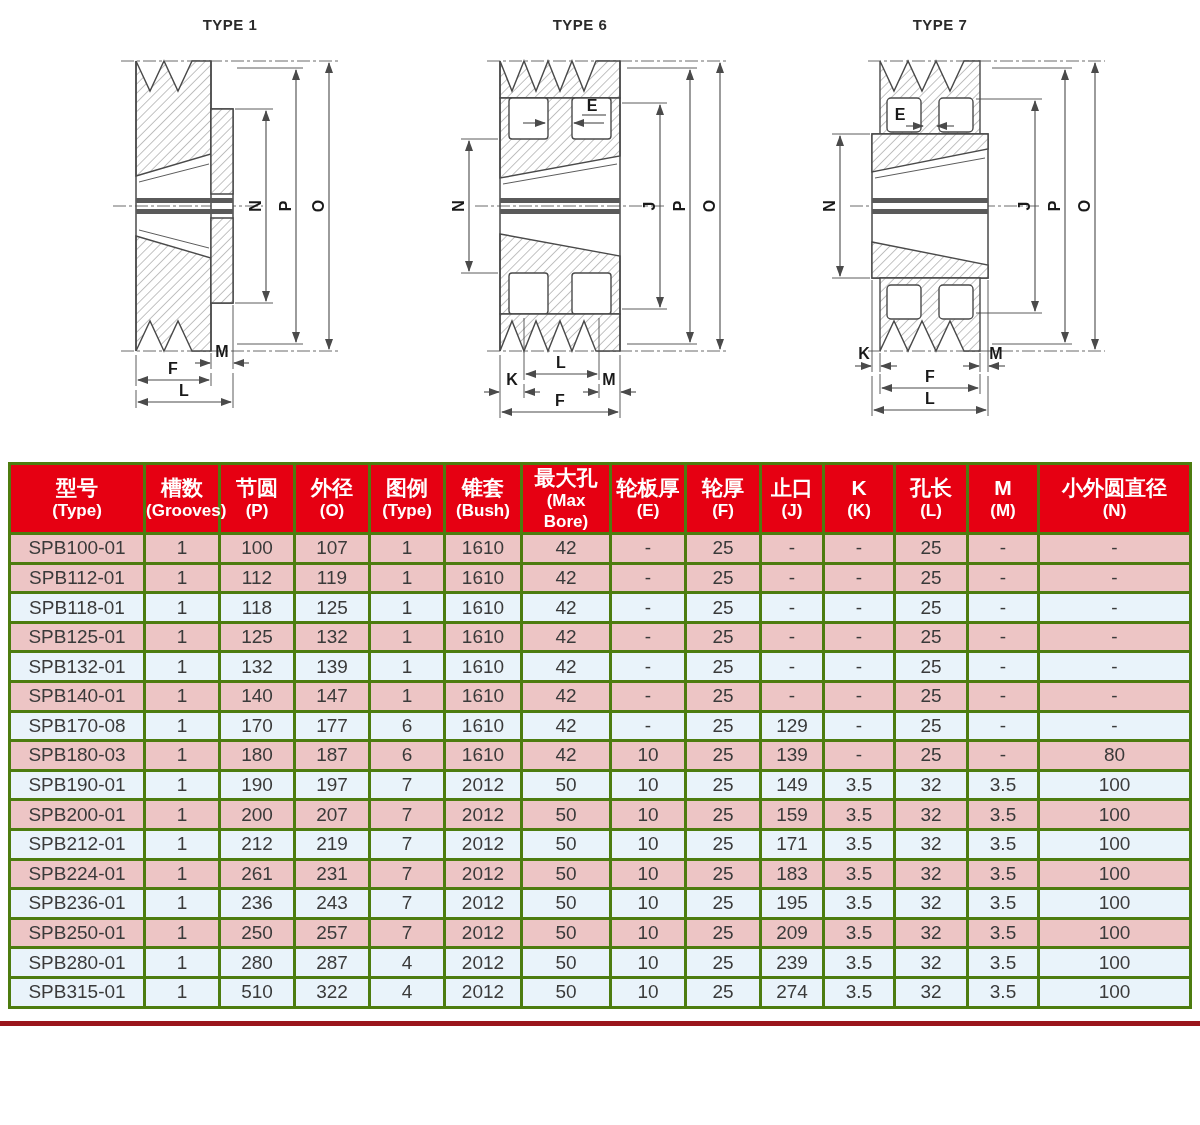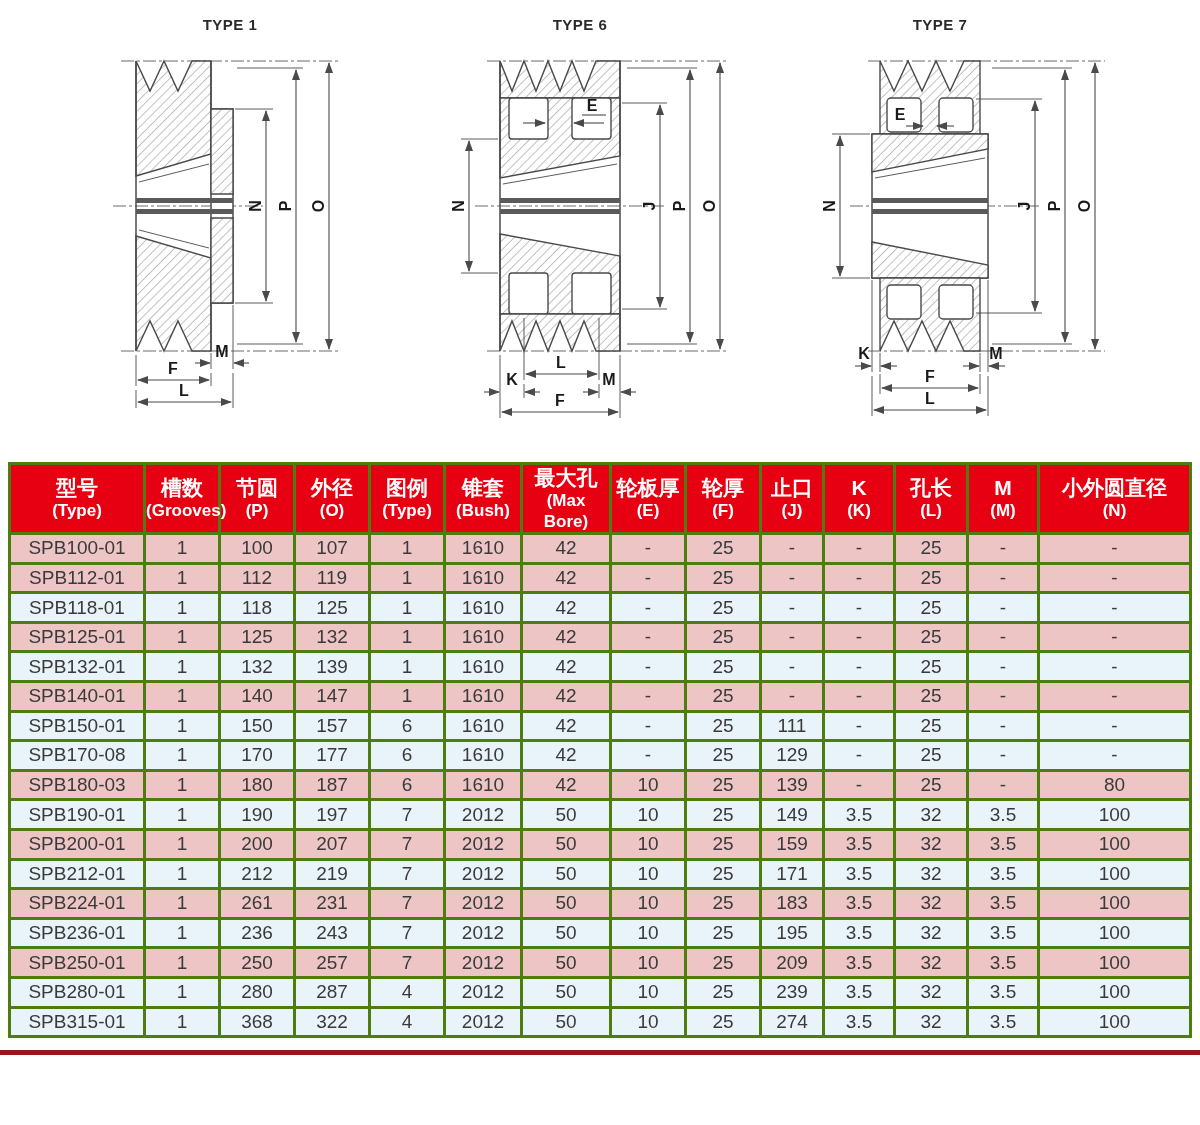--- a/index.html
+++ b/index.html
@@ -451,36 +451,20 @@
         <td>42</td>
         <td>-</td>
         <td>25</td>
         <td>-</td>
         <td>-</td>
         <td>25</td>
         <td>-</td>
         <td>-</td>
       </tr>
       <tr class="even">
-        <td>SPB150-01</td>
-        <td>1</td>
-        <td>150</td>
-        <td>157</td>
-        <td>6</td>
-        <td>1610</td>
-        <td>42</td>
-        <td>-</td>
-        <td>25</td>
-        <td>111</td>
-        <td>-</td>
-        <td>25</td>
-        <td>-</td>
-        <td>-</td>
-      </tr>
-      <tr class="even">
         <td>SPB170-08</td>
         <td>1</td>
         <td>170</td>
         <td>177</td>
         <td>6</td>
         <td>1610</td>
         <td>42</td>
         <td>-</td>
         <td>25</td>
         <td>129</td>
@@ -613,21 +597,21 @@
         <td>25</td>
         <td>239</td>
         <td>3.5</td>
         <td>32</td>
         <td>3.5</td>
         <td>100</td>
       </tr>
       <tr class="even">
         <td>SPB315-01</td>
         <td>1</td>
-        <td>368</td>
+        <td>510</td>
         <td>322</td>
         <td>4</td>
         <td>2012</td>
         <td>50</td>
         <td>10</td>
         <td>25</td>
         <td>274</td>
         <td>3.5</td>
         <td>32</td>
         <td>3.5</td>

